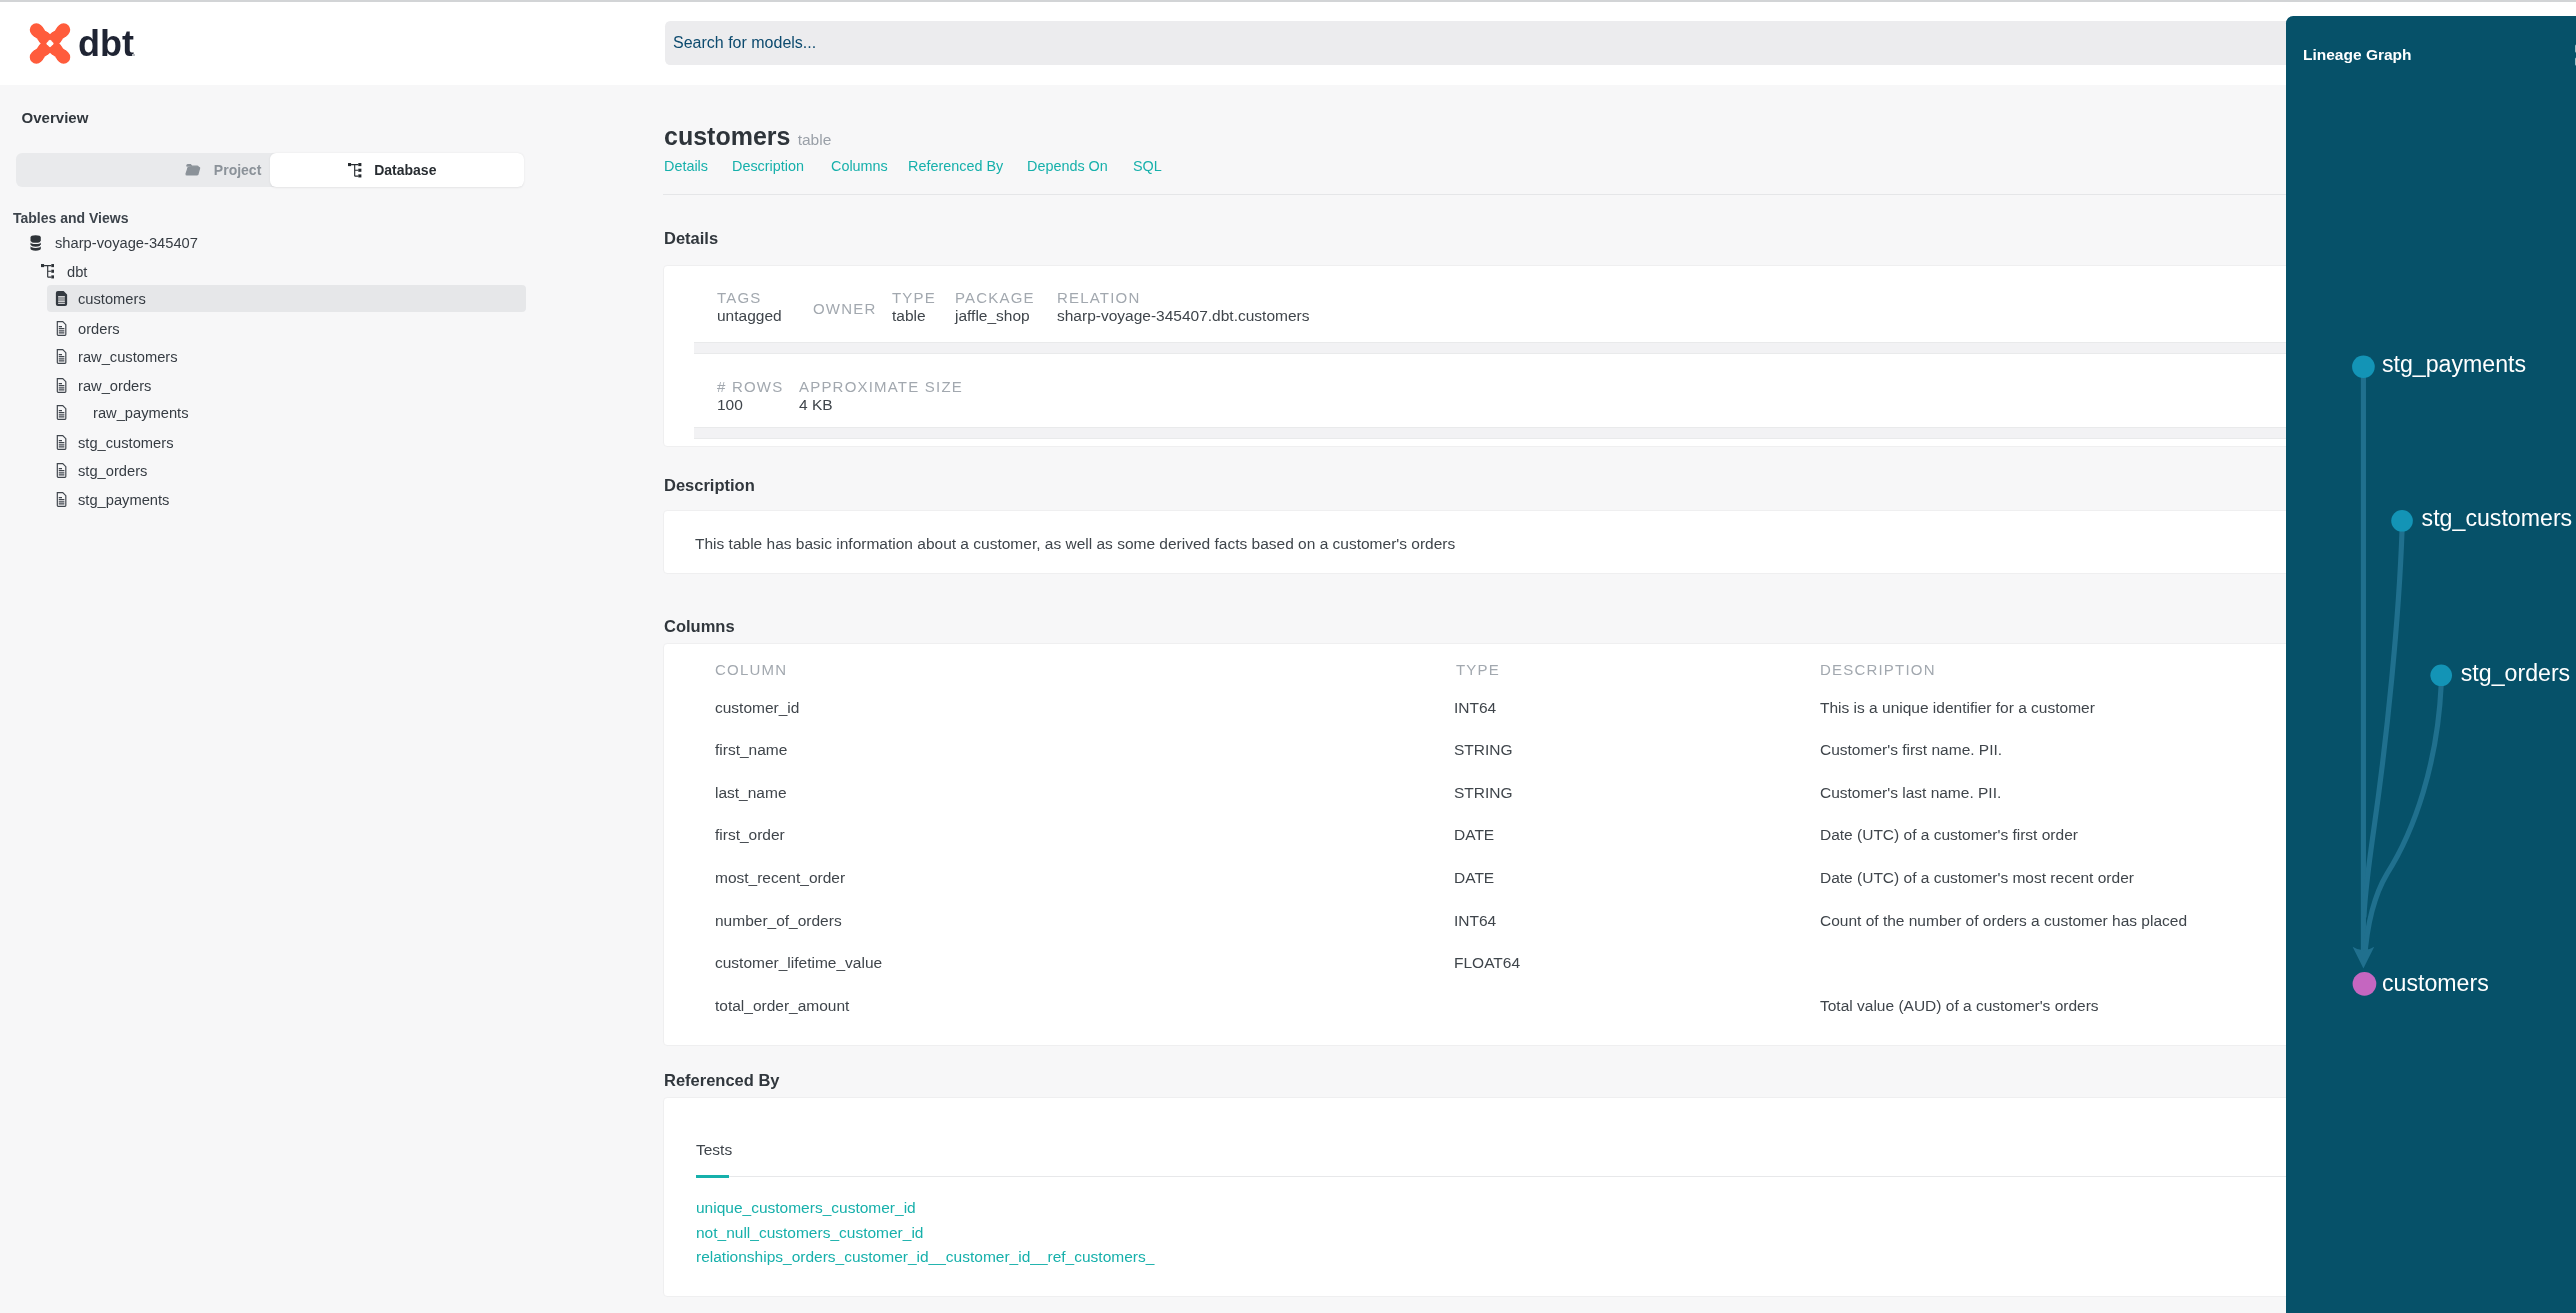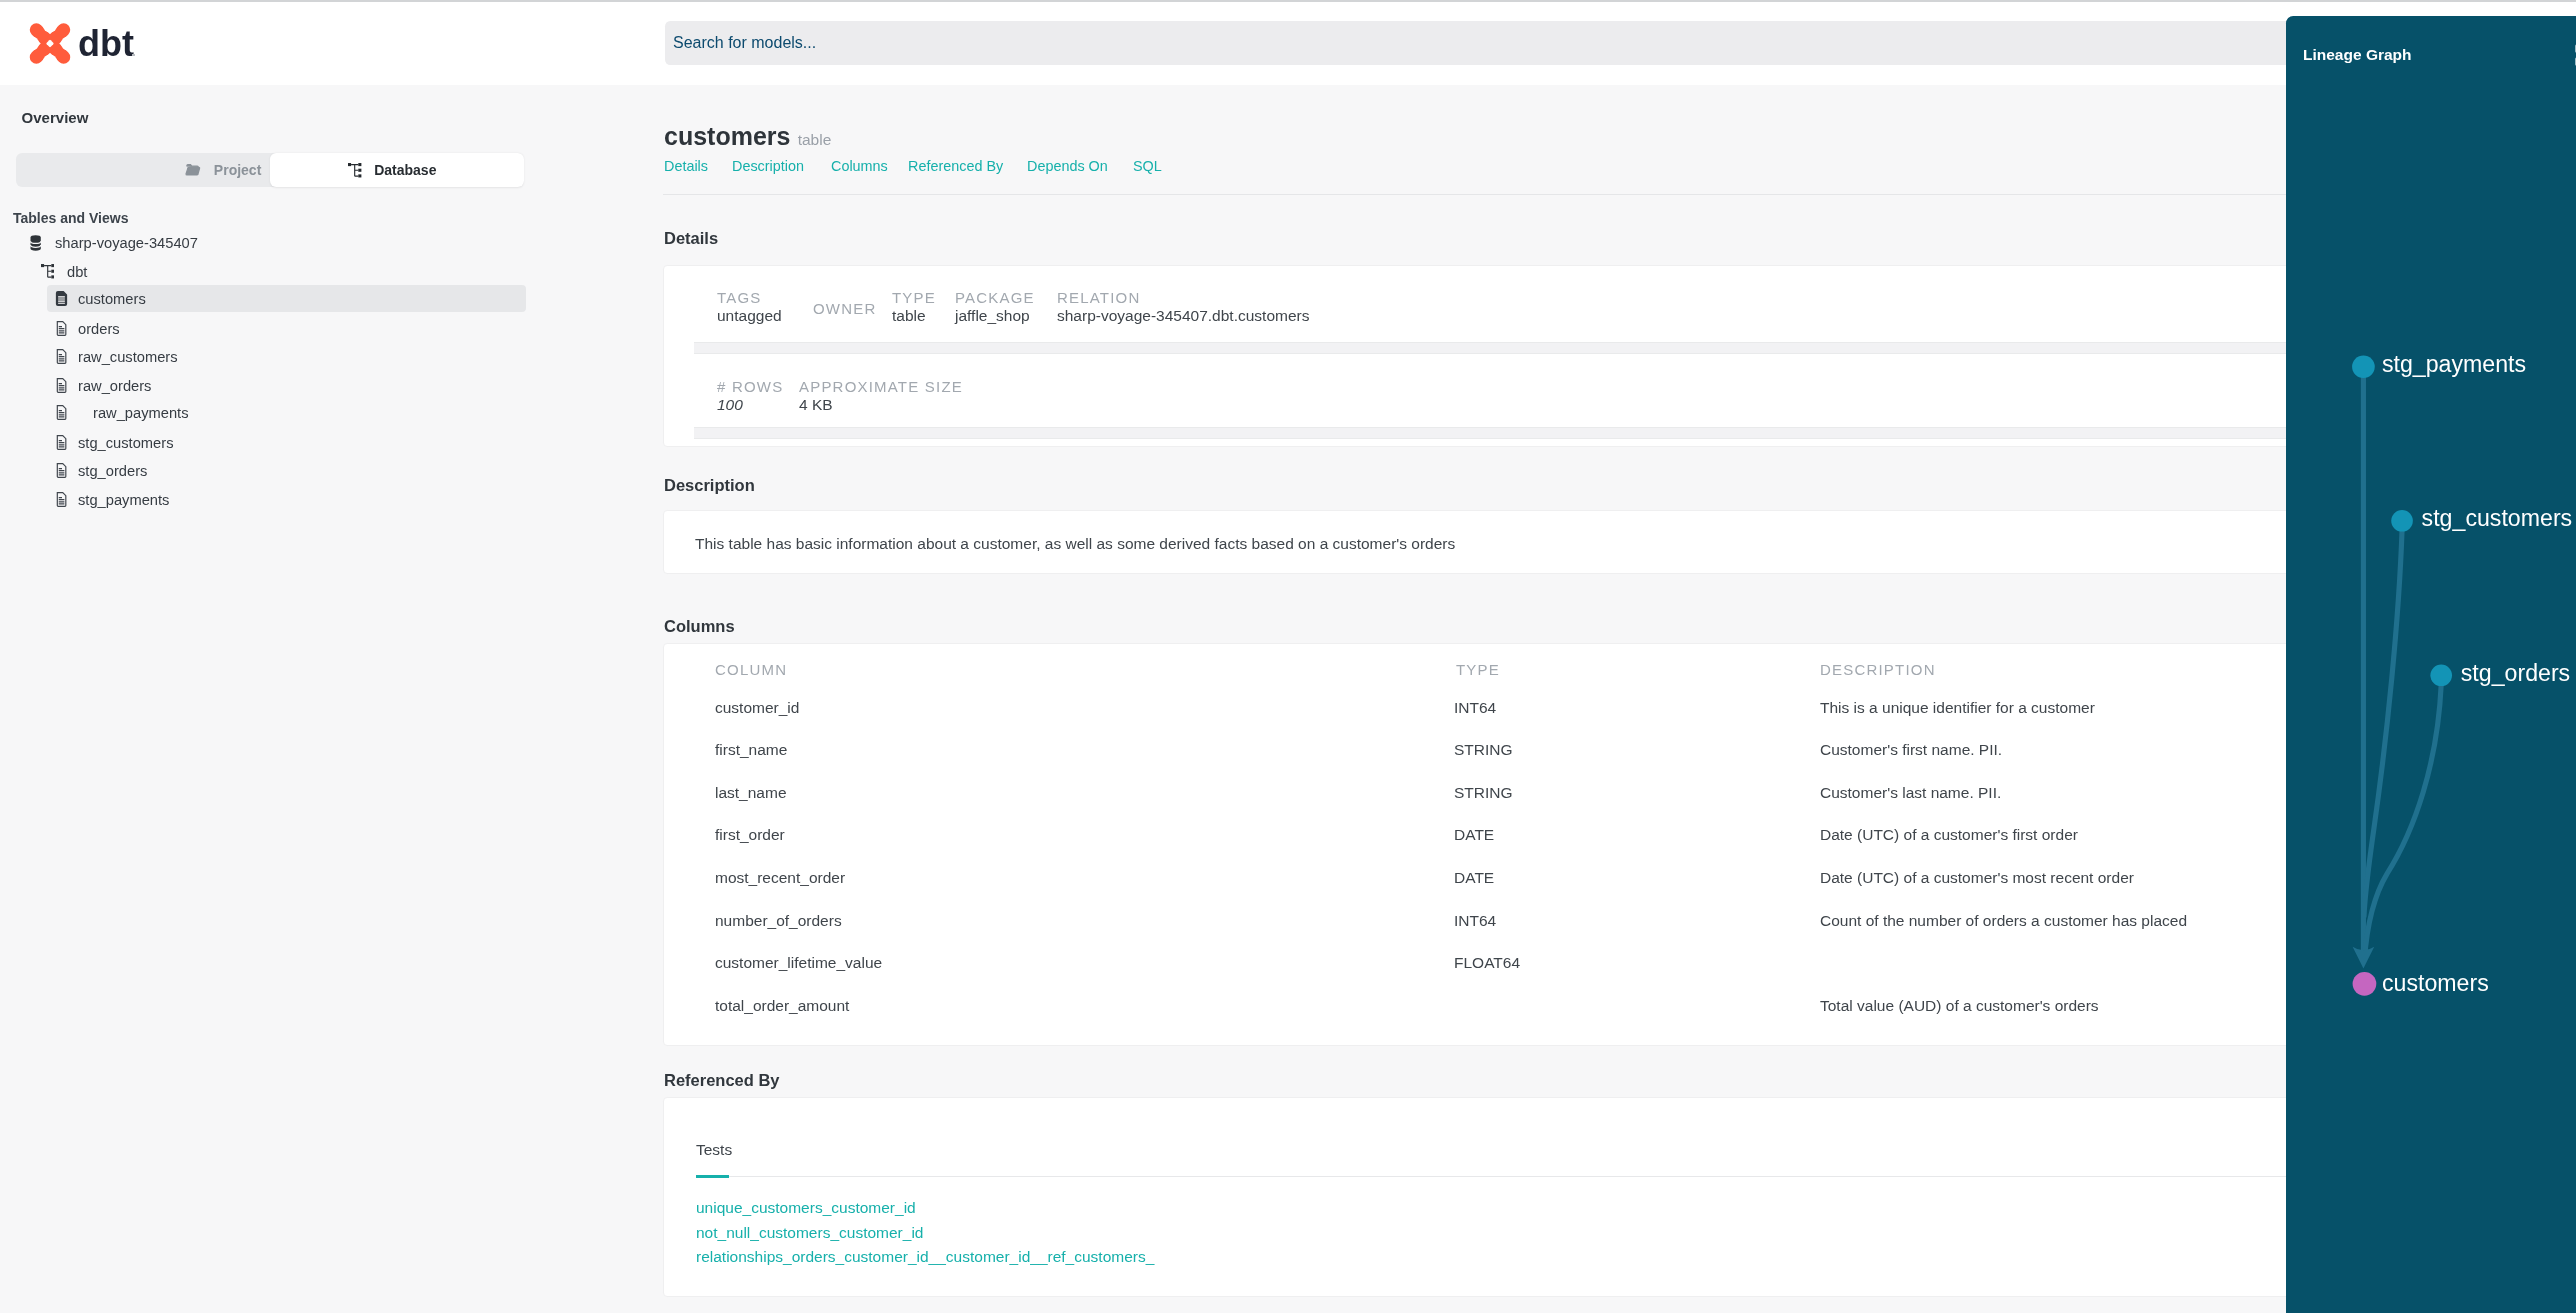--- a/index.html
+++ b/index.html
@@ -183,21 +183,21 @@
   <span class="lbl" style="left:228px; top:23px;">TYPE</span>
   <span class="lbl" style="left:291px; top:23px;">PACKAGE</span>
   <span class="lbl" style="left:393px; top:23px;">RELATION</span>
   <span class="val" style="left:53px; top:41px;">untagged</span>
   <span class="val" style="left:228px; top:41px;">table</span>
   <span class="val" style="left:291px; top:41px;">jaffle_shop</span>
   <span class="val" style="left:393px; top:41px;">sharp-voyage-345407.dbt.customers</span>
   <div class="band" style="top:76px;"></div>
   <span class="lbl" style="left:53px; top:112px;"># ROWS</span>
   <span class="lbl" style="left:135px; top:112px;">APPROXIMATE SIZE</span>
-  <span class="val" style="left:53px; top:130px;font-style:italic;">100</span>
+  <span class="val" style="left:53px; top:130px;">100</span>
   <span class="val" style="left:135px; top:130px;">4 KB</span>
   <div class="band" style="top:161px;"></div>
 </div>
 
 <div class="abs sechead" style="left:664px; top:476px;">Description</div>
 <div class="abs card" id="card-desc" style="top:510px; height:64px;">
   <span class="val" style="left:31px; top:24px;">This table has basic information about a customer, as well as some derived facts based on a customer's orders</span>
 </div>
 
 <div class="abs sechead" style="left:664px; top:617px;">Columns</div>

